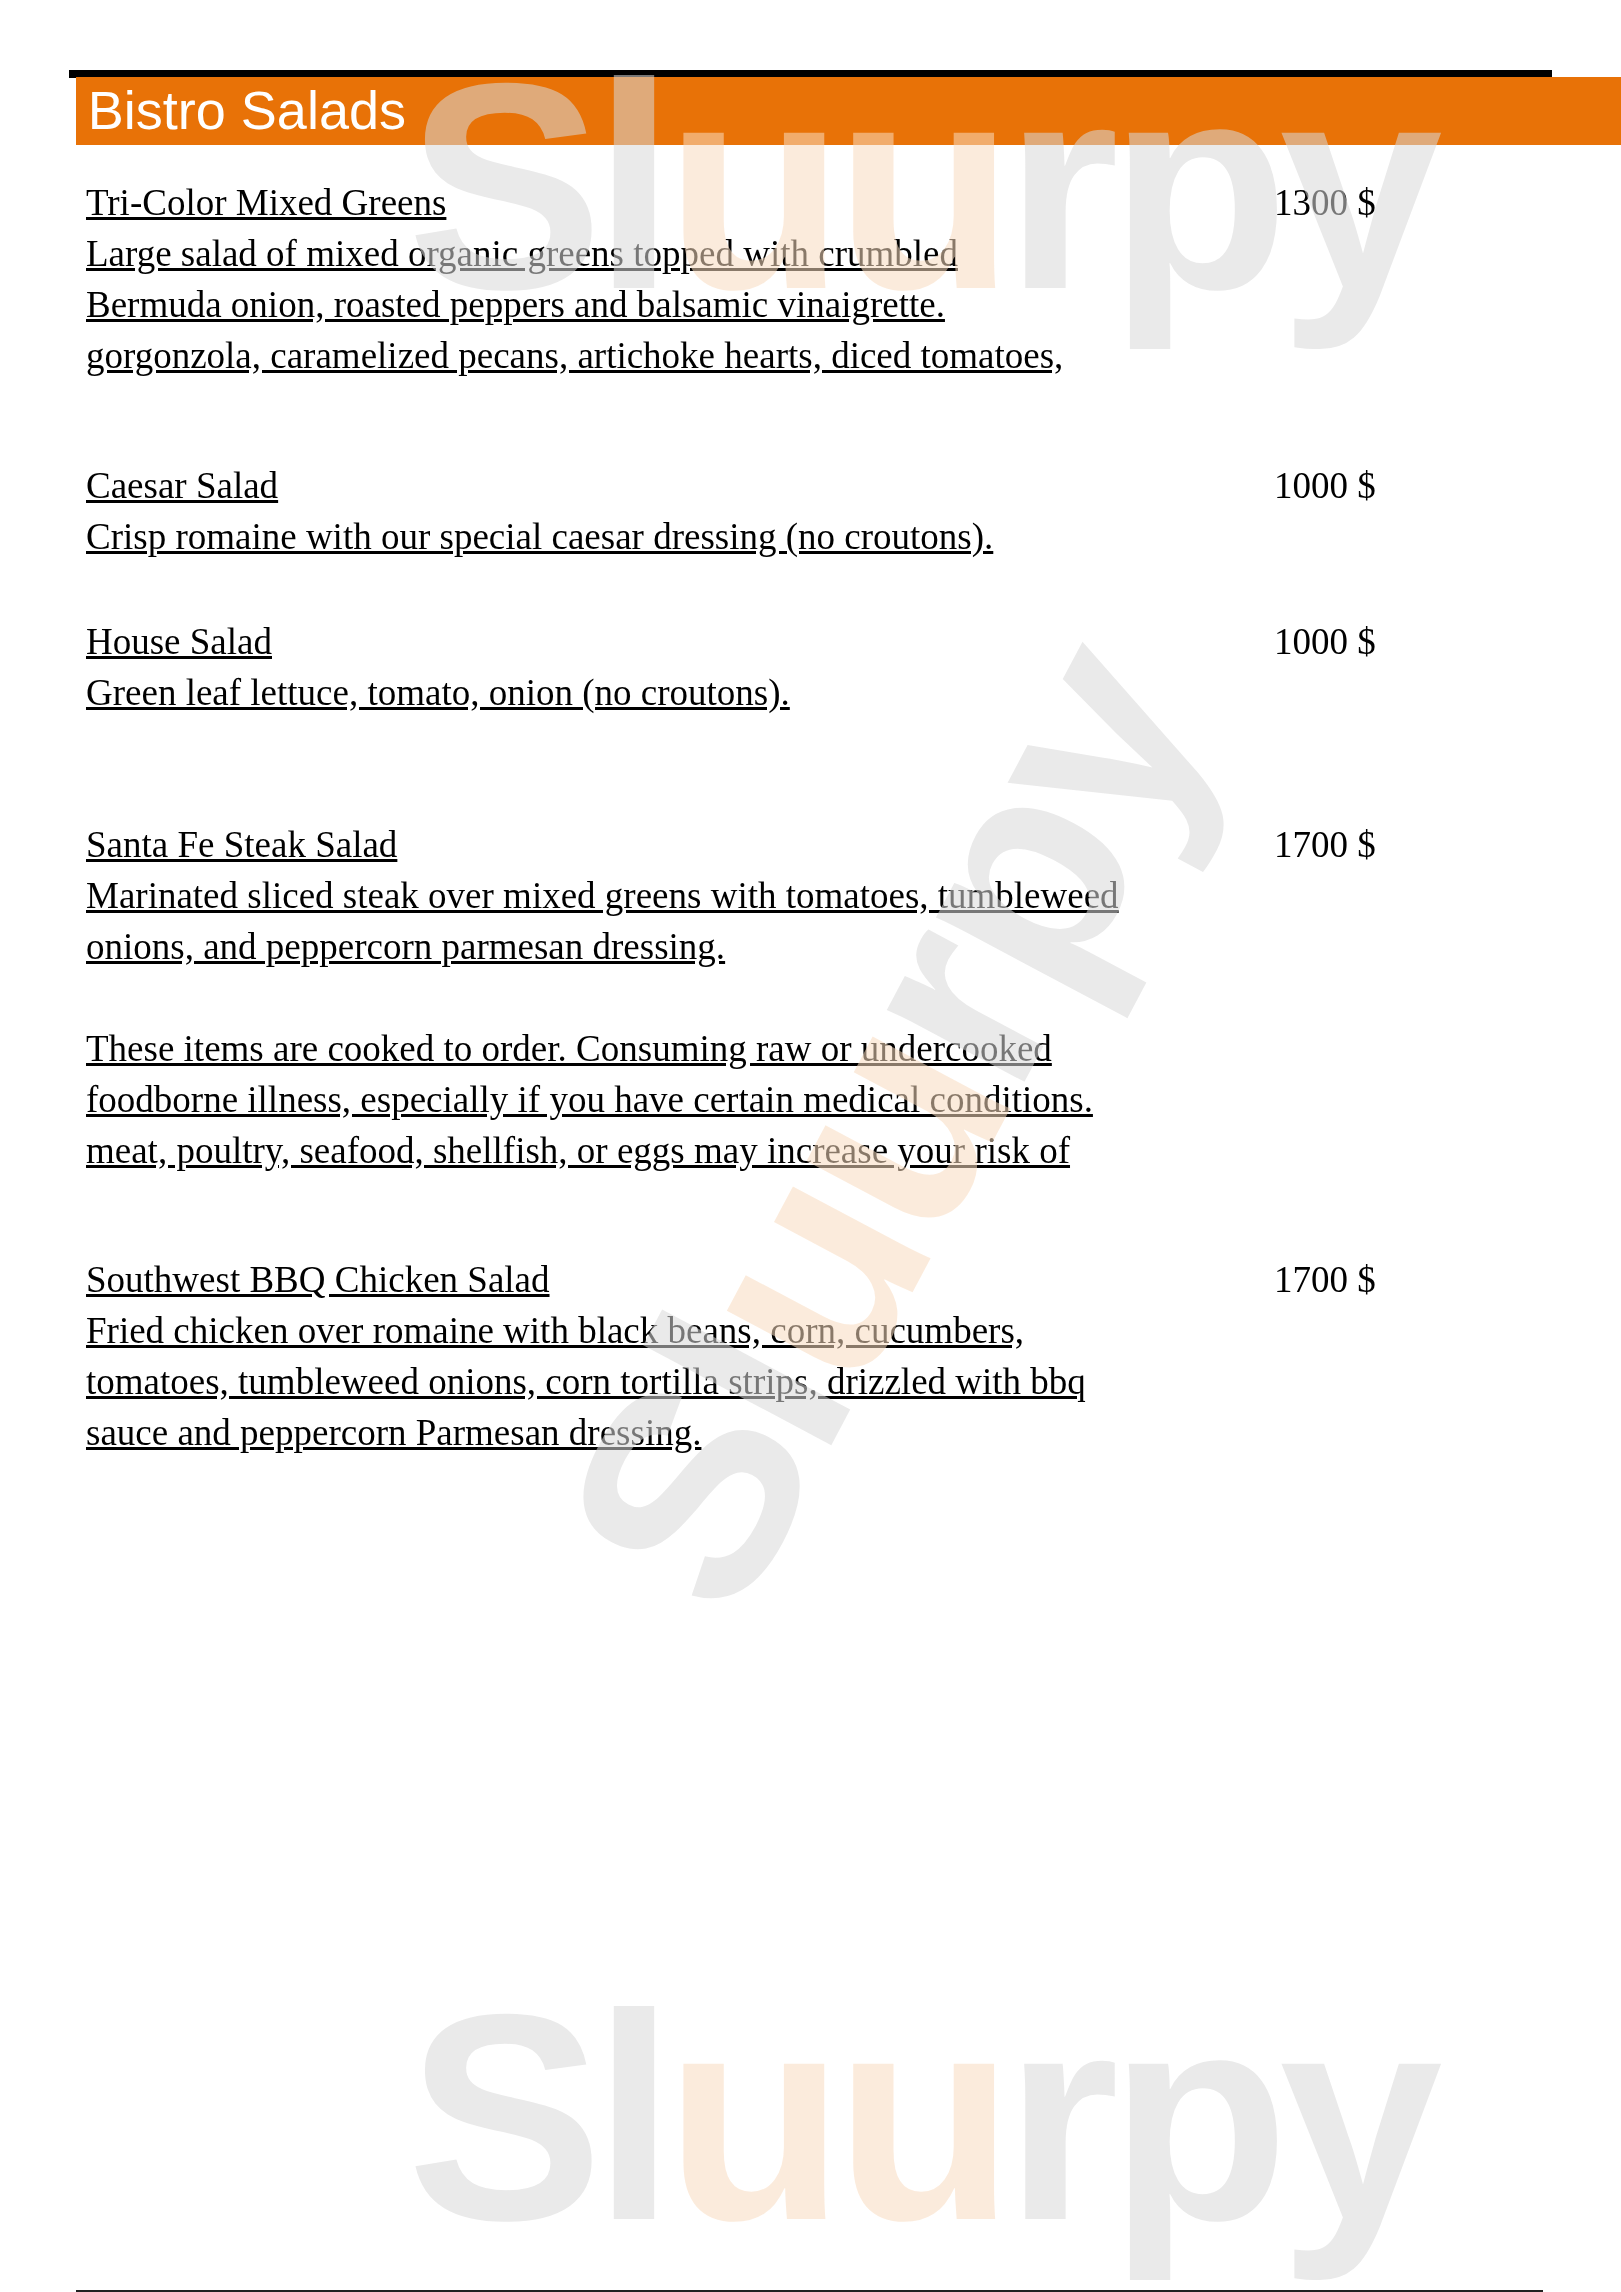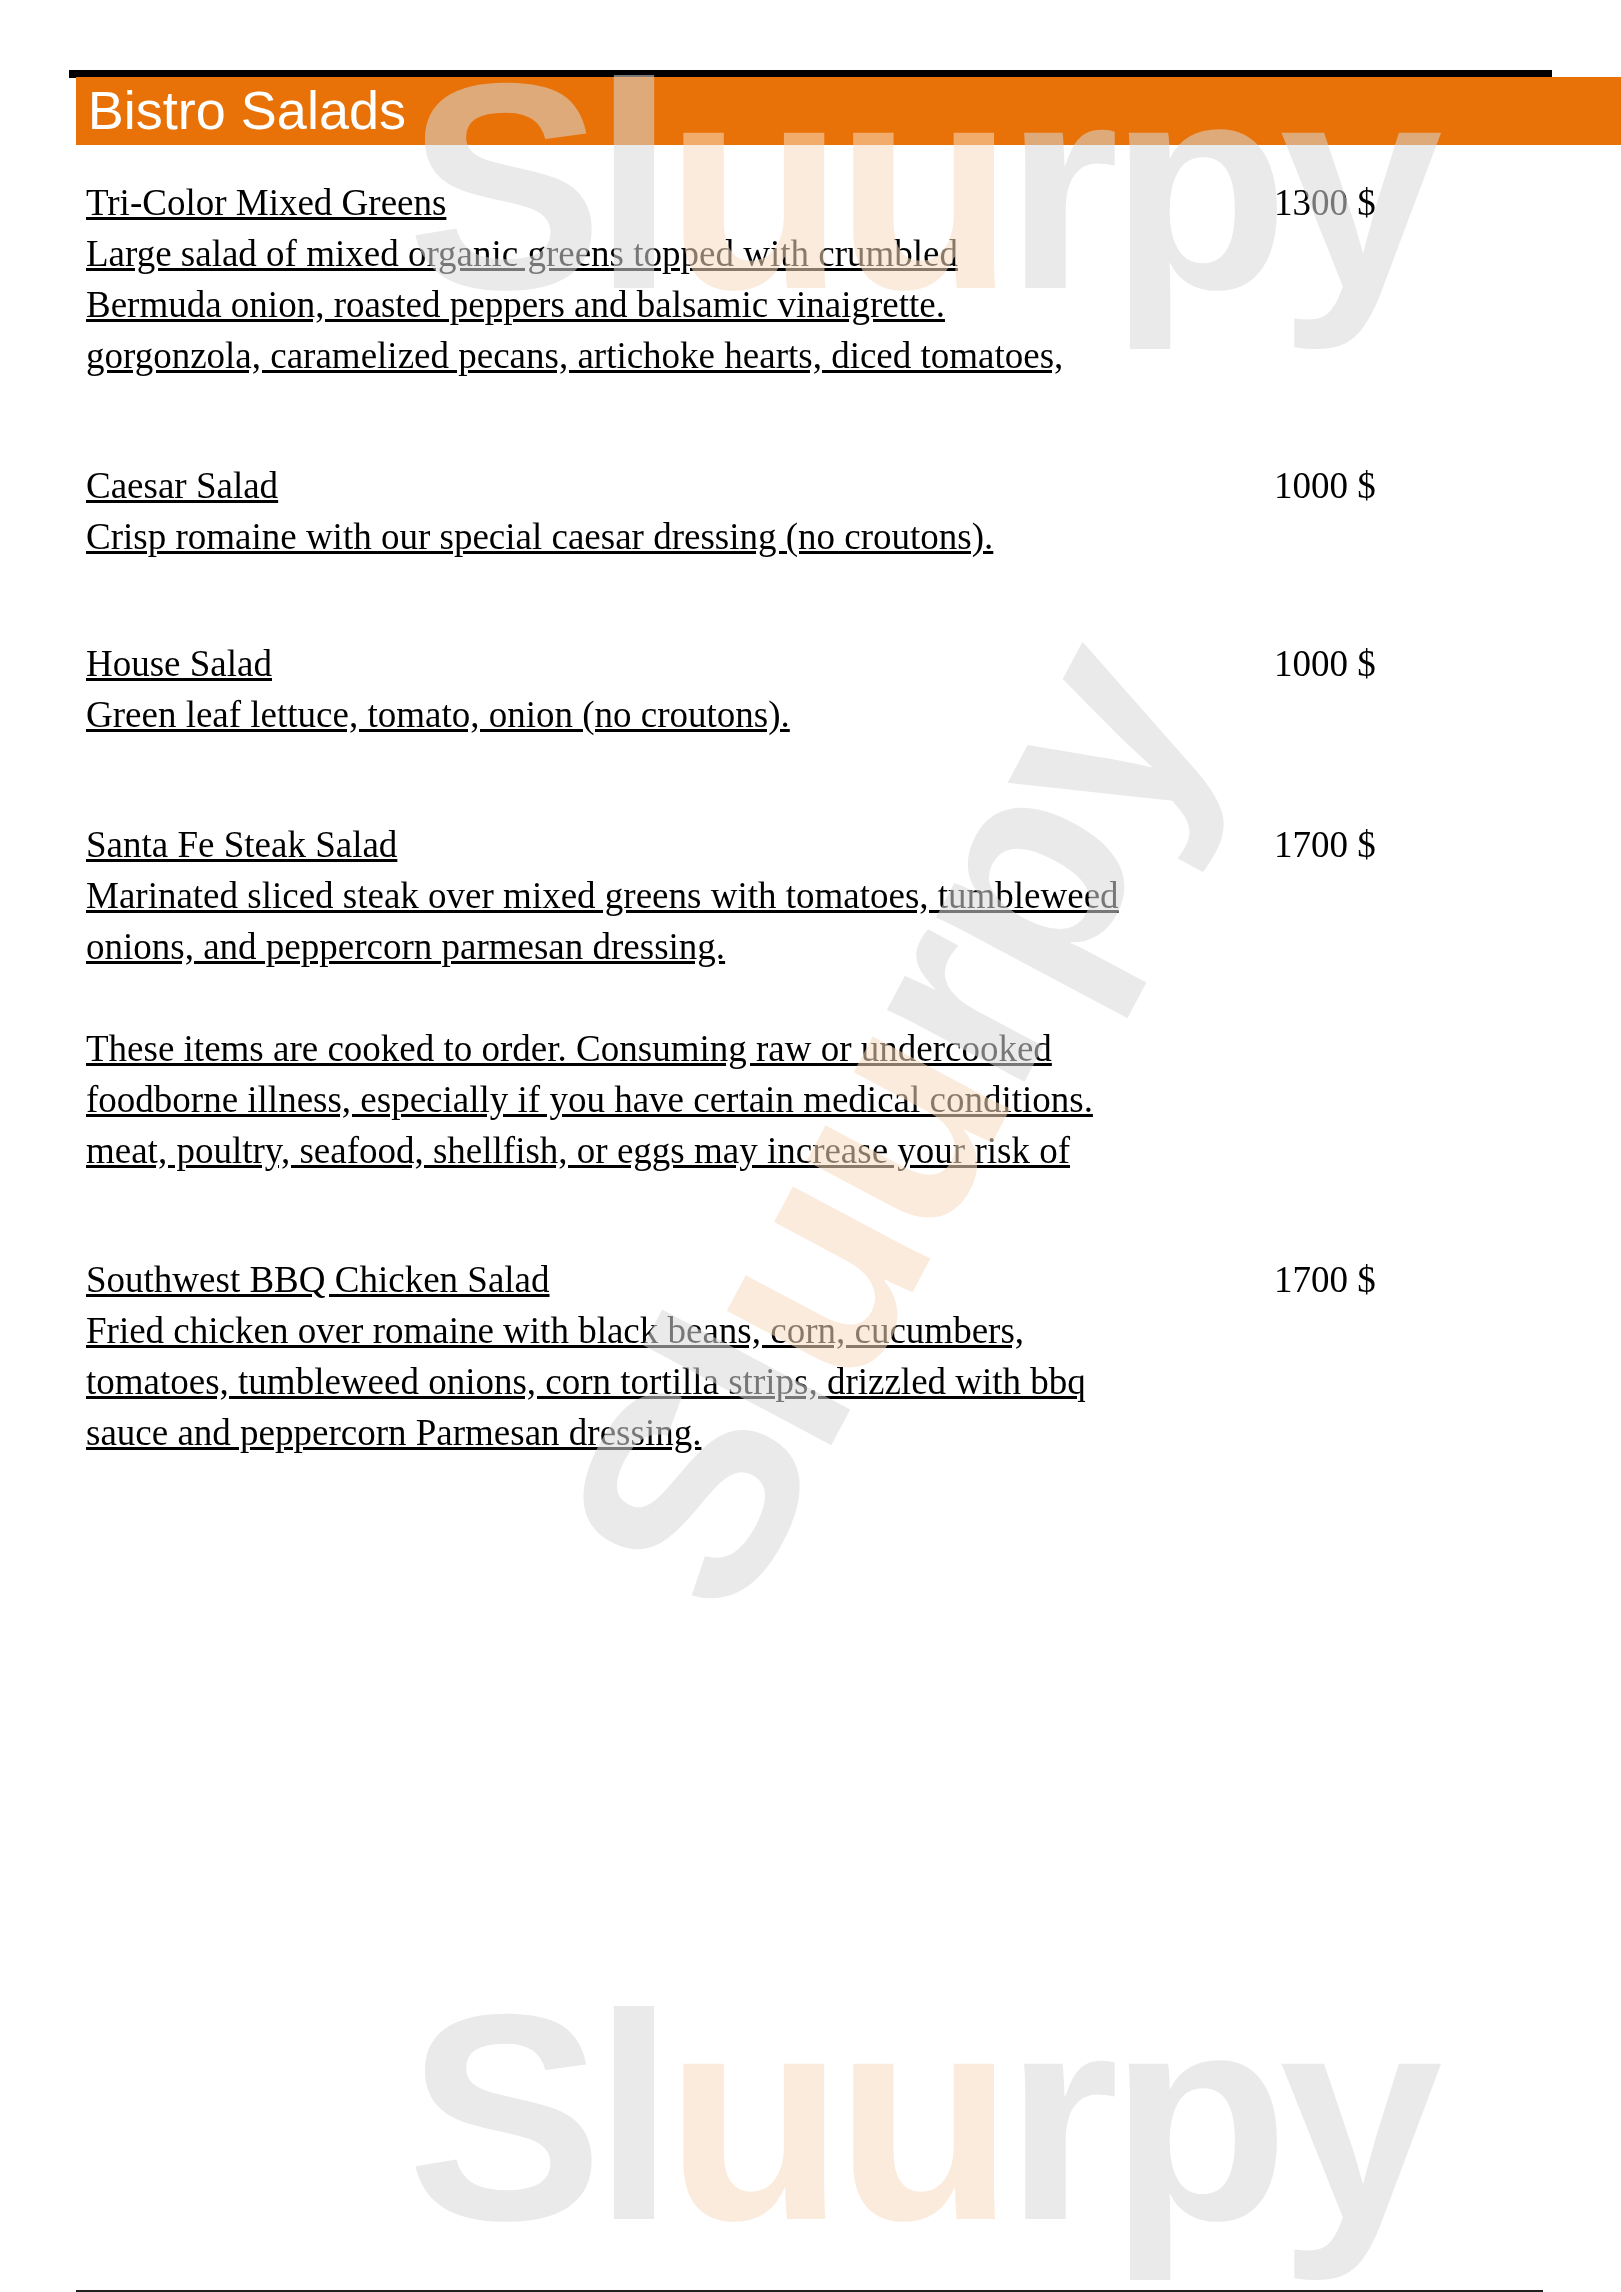--- a/index.html
+++ b/index.html
@@ -103,21 +103,21 @@
   <div class="item-desc-line">Bermuda onion, roasted peppers and balsamic vinaigrette.</div>
   <div class="item-desc-line">gorgonzola, caramelized pecans, artichoke hearts, diced tomatoes,</div>
 </div>
 
 <div class="menu-item" style="top:460px;">
   <div class="item-name">Caesar Salad</div>
   <div class="item-price">1000 $</div>
   <div class="item-desc-line">Crisp romaine with our special caesar dressing (no croutons).</div>
 </div>
 
-<div class="menu-item" style="top:638px;">
+<div class="menu-item" style="top:616px;">
   <div class="item-name">House Salad</div>
   <div class="item-price">1000 $</div>
   <div class="item-desc-line">Green leaf lettuce, tomato, onion (no croutons).</div>
 </div>
 
 <div class="menu-item" style="top:819px;">
   <div class="item-name">Santa Fe Steak Salad</div>
   <div class="item-price">1700 $</div>
   <div class="item-desc-line">Marinated sliced steak over mixed greens with tomatoes, tumbleweed</div>
   <div class="item-desc-line">onions, and peppercorn parmesan dressing.</div>

